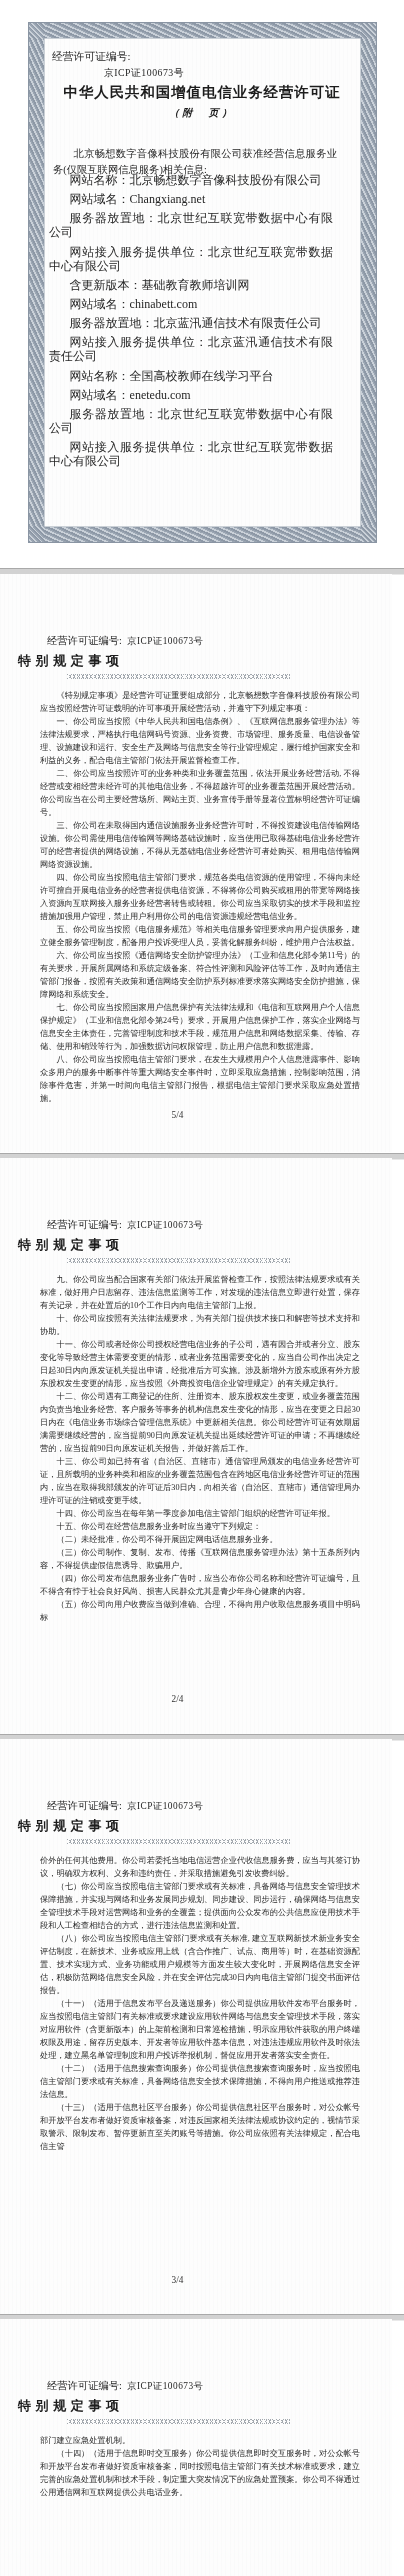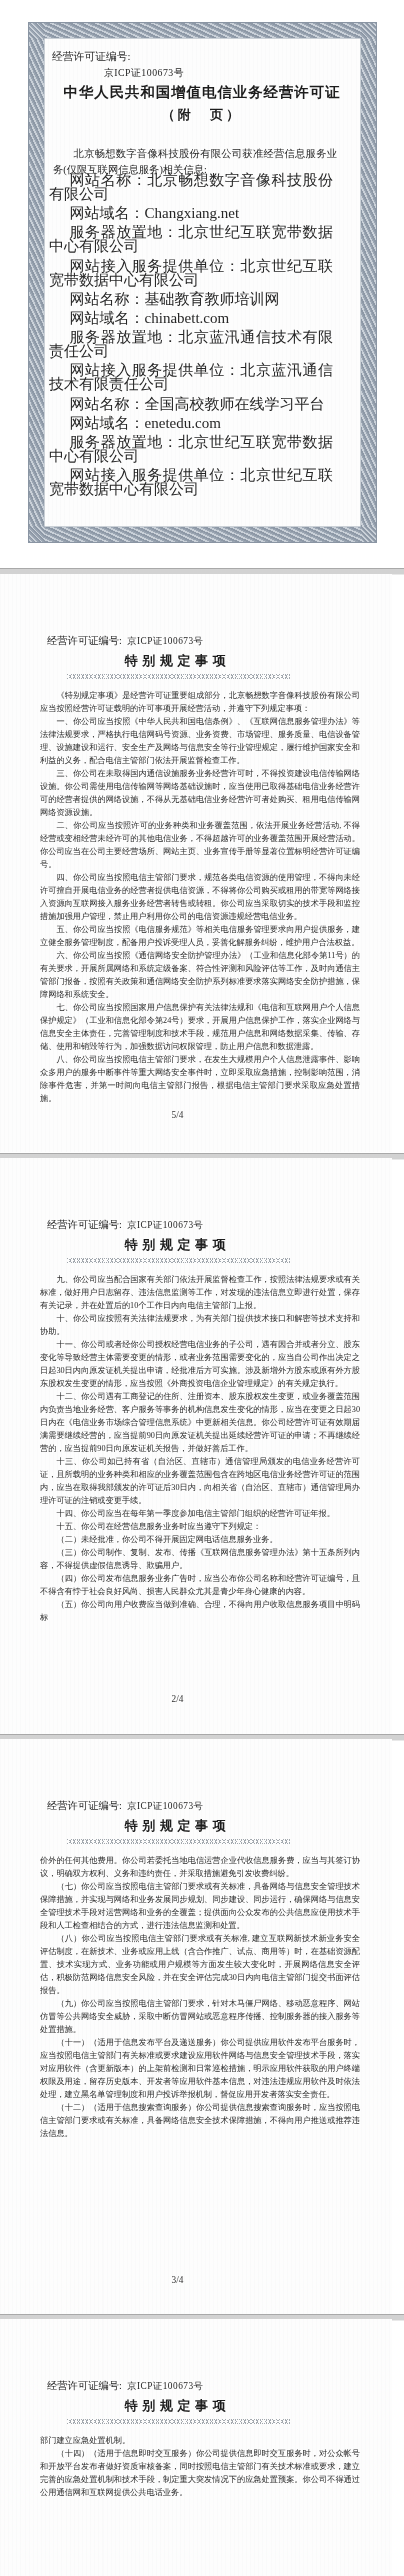--- a/index.html
+++ b/index.html
@@ -14,37 +14,37 @@
      border-image:repeating-linear-gradient(45deg,#8d98a6 0 2.6px,#c9d0d8 2.6px 5.2px,#9aa5b2 5.2px 7.2px) 30;
      outline:0.5px solid #8a95a3;
      box-shadow:inset 0 0 0 0.5px #9aa5b2;
      background:#fdfdfd;
      background-image:repeating-linear-gradient(90deg,rgba(90,100,110,0.02) 0 1px,transparent 1px 4.1px);}
   .p1-lic-label{position:absolute;left:52px;top:50px;font-size:10.8px;}
   .p1-lic-num{position:absolute;left:104px;top:67px;font-size:9.8px;letter-spacing:0.5px;}
   .p1-title{position:absolute;left:44px;top:83px;width:316px;text-align:center;
             font-size:14.4px;font-weight:700;letter-spacing:1px;color:#1d1d1d;}
   .p1-subtitle{position:absolute;left:44px;top:106px;width:316px;text-align:center;
-               font-size:13px;font-weight:700;letter-spacing:3.1px;color:#1d1d1d;}
+               font-size:10px;font-weight:700;letter-spacing:3.1px;color:#1d1d1d;font-style:italic;}
   .p1-intro{position:absolute;left:49px;top:142px;width:284px;font-size:10.3px;line-height:16px;
             text-indent:20.6px;text-align:justify;margin:4px;}
-  .p1-entries{position:absolute;left:49px;top:173px;width:284px;font-size:15px;line-height:14px;}
+  .p1-entries{position:absolute;left:49px;top:173px;width:284px;font-size:12px;line-height:14px;}
   .p1-entries .entry{text-indent:20.6px;text-align:justify;margin:0 0 5.2px 0;}
   
   .divider{position:absolute;left:0;width:405px;height:5.2px;background:#d2d2d2;
            border-top:0.5px solid #a9a9a9;border-bottom:0.5px solid #e9e9e9;}
   .d1{top:568px}.d2{top:1153px}.d3{top:1734px}.d4{top:2314px}
   
   .page2{top:574px;height:578px;}
   .page3{top:1158px;height:576px;}
   .page4{top:1739px;height:575px;}
   .page5{top:2319px;height:554px;}
   .lic-line{position:absolute;left:47px;top:60px;font-size:10.3px;white-space:nowrap;text-align:right;}
   .lic-line .num{font-size:9.3px;margin-left:5.2px;letter-spacing:0.5px;}
-  .prov-title{position:absolute;left:18px;top:78px;width:319px;text-align:center;
+  .prov-title{position:absolute;left:18px;top:78px;width:319px;
               font-size:13px;font-weight:700;letter-spacing:4.6px;color:#1d1d1d;}
   .wavy{position:absolute;left:67px;top:100px;width:223px;height:4.6px;opacity:.75;
      background:
        repeating-linear-gradient(120deg,#868d95 0 0.8px,transparent 0.8px 3.6px),
        repeating-linear-gradient(60deg,#868d95 0 0.8px,transparent 0.8px 3.6px);}
   .pbody{position:absolute;left:40px;top:115px;width:320px;font-size:8.2px;line-height:13px;
          text-align:justify;color:#2a2a2a;}
   .pbody p{margin:0;text-indent:16.5px;}
   .pbody p.noind{text-indent:0;}
   .pfooter{position:absolute;left:18px;top:536px;width:319px;text-align:center;font-size:9.3px;color:#333;}
@@ -59,21 +59,21 @@
     <div class="p1-lic-label">经营许可证编号:</div>
     <div class="p1-lic-num">京ICP证100673号</div>
     <div class="p1-title">中华人民共和国增值电信业务经营许可证</div>
     <div class="p1-subtitle">（附　页）</div>
     <p class="p1-intro">北京畅想数字音像科技股份有限公司获准经营信息服务业务(仅限互联网信息服务)相关信息:</p>
     <div class="p1-entries" id="entries">
         <div class="entry">网站名称：北京畅想数字音像科技股份有限公司</div>
         <div class="entry">网站域名：Changxiang.net</div>
         <div class="entry">服务器放置地：北京世纪互联宽带数据中心有限公司</div>
         <div class="entry">网站接入服务提供单位：北京世纪互联宽带数据中心有限公司</div>
-        <div class="entry">网站名称：基础教育教师培训网</div>
+        <div class="entry">含更新版本：基础教育教师培训网</div>
         <div class="entry">网站域名：chinabett.com</div>
         <div class="entry">服务器放置地：北京蓝汛通信技术有限责任公司</div>
         <div class="entry">网站接入服务提供单位：北京蓝汛通信技术有限责任公司</div>
         <div class="entry">网站名称：全国高校教师在线学习平台</div>
         <div class="entry">网站域名：enetedu.com</div>
         <div class="entry">服务器放置地：北京世纪互联宽带数据中心有限公司</div>
         <div class="entry">网站接入服务提供单位：北京世纪互联宽带数据中心有限公司</div>
       </div>
   </section>
 
@@ -81,22 +81,22 @@
 
   <section class="page page2">
     <div class="lic-line">
       <span>经营许可证编号:</span><span class="num">京ICP证100673号</span>
     </div>
     <div class="prov-title">特别规定事项</div>
     <div class="wavy"></div>
     <div class="pbody">
         <p>《特别规定事项》是经营许可证重要组成部分，北京畅想数字音像科技股份有限公司应当按照经营许可证载明的许可事项开展经营活动，并遵守下列规定事项：</p>
         <p>一、你公司应当按照《中华人民共和国电信条例》、《互联网信息服务管理办法》等法律法规要求，严格执行电信网码号资源、业务资费、市场管理、服务质量、电信设备管理、设施建设和运行、安全生产及网络与信息安全等行业管理规定，履行维护国家安全和利益的义务，配合电信主管部门依法开展监督检查工作。</p>
+        <p>二、你公司应当按照许可的业务种类和业务覆盖范围，依法开展业务经营活动, 不得经营或变相经营未经许可的其他电信业务，不得超越许可的业务覆盖范围开展经营活动。你公司应当在公司主要经营场所、网站主页、业务宣传手册等显著位置标明经营许可证编号。</p>
         <p>三、你公司在未取得国内通信设施服务业务经营许可时，不得投资建设电信传输网络设施。你公司需使用电信传输网等网络基础设施时，应当使用已取得基础电信业务经营许可的经营者提供的网络设施，不得从无基础电信业务经营许可者处购买、租用电信传输网网络资源设施。</p>
-        <p>二、你公司应当按照许可的业务种类和业务覆盖范围，依法开展业务经营活动, 不得经营或变相经营未经许可的其他电信业务，不得超越许可的业务覆盖范围开展经营活动。你公司应当在公司主要经营场所、网站主页、业务宣传手册等显著位置标明经营许可证编号。</p>
         <p>四、你公司应当按照电信主管部门要求，规范各类电信资源的使用管理，不得向未经许可擅自开展电信业务的经营者提供电信资源，不得将你公司购买或租用的带宽等网络接入资源向互联网接入服务业务经营者转售或转租。你公司应当采取切实的技术手段和监控措施加强用户管理，禁止用户利用你公司的电信资源违规经营电信业务。</p>
         <p>五、你公司应当按照《电信服务规范》等相关电信服务管理要求向用户提供服务，建立健全服务管理制度，配备用户投诉受理人员，妥善化解服务纠纷，维护用户合法权益。</p>
         <p>六、你公司应当按照《通信网络安全防护管理办法》（工业和信息化部令第11号）的有关要求，开展所属网络和系统定级备案、符合性评测和风险评估等工作，及时向通信主管部门报备，按照有关政策和通信网络安全防护系列标准要求落实网络安全防护措施，保障网络和系统安全。</p>
         <p>七、你公司应当按照国家用户信息保护有关法律法规和《电信和互联网用户个人信息保护规定》（工业和信息化部令第24号）要求，开展用户信息保护工作，落实企业网络与信息安全主体责任，完善管理制度和技术手段，规范用户信息和网络数据采集、传输、存储、使用和销毁等行为，加强数据访问权限管理，防止用户信息和数据泄露。</p>
         <p>八、你公司应当按照电信主管部门要求，在发生大规模用户个人信息泄露事件、影响众多用户的服务中断事件等重大网络安全事件时，立即采取应急措施，控制影响范围，消除事件危害，并第一时间向电信主管部门报告，根据电信主管部门要求采取应急处置措施。</p>
       </div>
     <div class="pfooter">5/4</div>
   </section>
 
   <div class="divider d2"></div>
@@ -128,23 +128,23 @@
   <section class="page page4">
     <div class="lic-line">
       <span>经营许可证编号:</span><span class="num">京ICP证100673号</span>
     </div>
     <div class="prov-title">特别规定事项</div>
     <div class="wavy"></div>
     <div class="pbody">
         <p class="noind">价外的任何其他费用。你公司若委托当地电信运营企业代收信息服务费，应当与其签订协议，明确双方权利、义务和违约责任，并采取措施避免引发收费纠纷。</p>
         <p>（七）你公司应当按照电信主管部门要求或有关标准，具备网络与信息安全管理技术保障措施，并实现与网络和业务发展同步规划、同步建设、同步运行，确保网络与信息安全管理技术手段对运营网络和业务的全覆盖；提供面向公众发布的公共信息应使用技术手段和人工检查相结合的方式，进行违法信息监测和处置。</p>
         <p>（八）你公司应当按照电信主管部门要求或有关标准, 建立互联网新技术新业务安全评估制度，在新技术、业务或应用上线（含合作推广、试点、商用等）时，在基础资源配置、技术实现方式、业务功能或用户规模等方面发生较大变化时，开展网络信息安全评估，积极防范网络信息安全风险，并在安全评估完成30日内向电信主管部门提交书面评估报告。</p>
-        <p>（九）你公司应当按照电信主管部门要求，针对木马僵尸网络、移动恶意程序、网站仿冒等公共网络安全威胁，采取中断仿冒网站或恶意程序传播、控制服务器的接入服务等处置措施。</p>
         <p>（十一）（适用于信息发布平台及递送服务）你公司提供应用软件发布平台服务时，应当按照电信主管部门有关标准或要求建设应用软件网络与信息安全管理技术手段，落实对应用软件（含更新版本）的上架前检测和日常巡检措施，明示应用软件获取的用户终端权限及用途，留存历史版本、开发者等应用软件基本信息，对违法违规应用软件及时依法处理，建立黑名单管理制度和用户投诉举报机制，督促应用开发者落实安全责任。</p>
         <p>（十二）（适用于信息搜索查询服务）你公司提供信息搜索查询服务时，应当按照电信主管部门要求或有关标准，具备网络信息安全技术保障措施，不得向用户推送或推荐违法信息。</p>
+        <p>（十三）（适用于信息社区平台服务）你公司提供信息社区平台服务时，对公众帐号和开放平台发布者做好资质审核备案，对违反国家相关法律法规或协议约定的，视情节采取警示、限制发布、暂停更新直至关闭账号等措施。你公司应依照有关法律规定，配合电信主管</p>
       </div>
     <div class="pfooter">3/4</div>
   </section>
 
   <div class="divider d4"></div>
 
   <section class="page page5">
     <div class="lic-line">
       <span>经营许可证编号:</span><span class="num">京ICP证100673号</span>
     </div>

